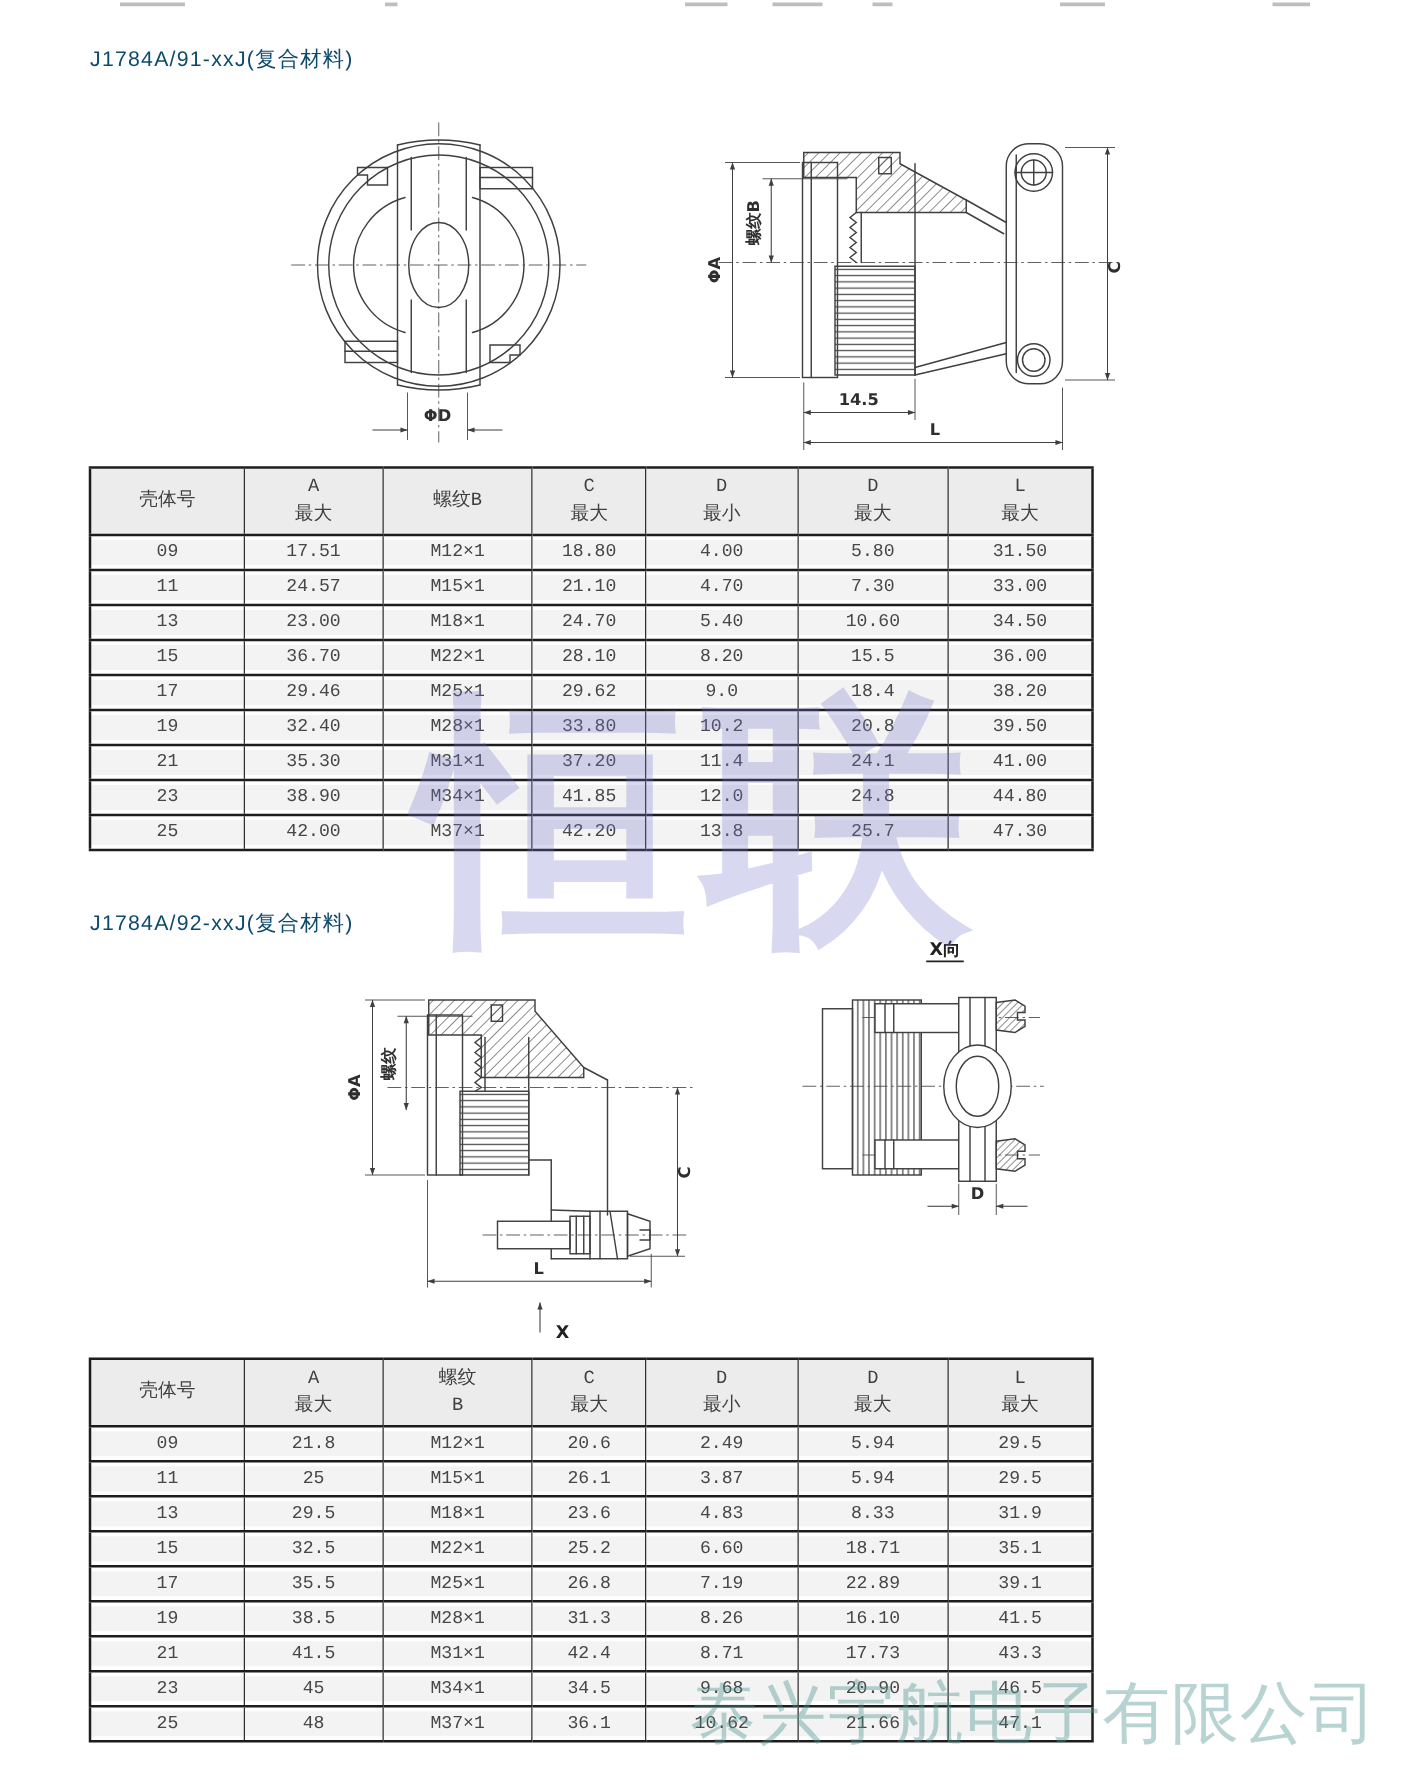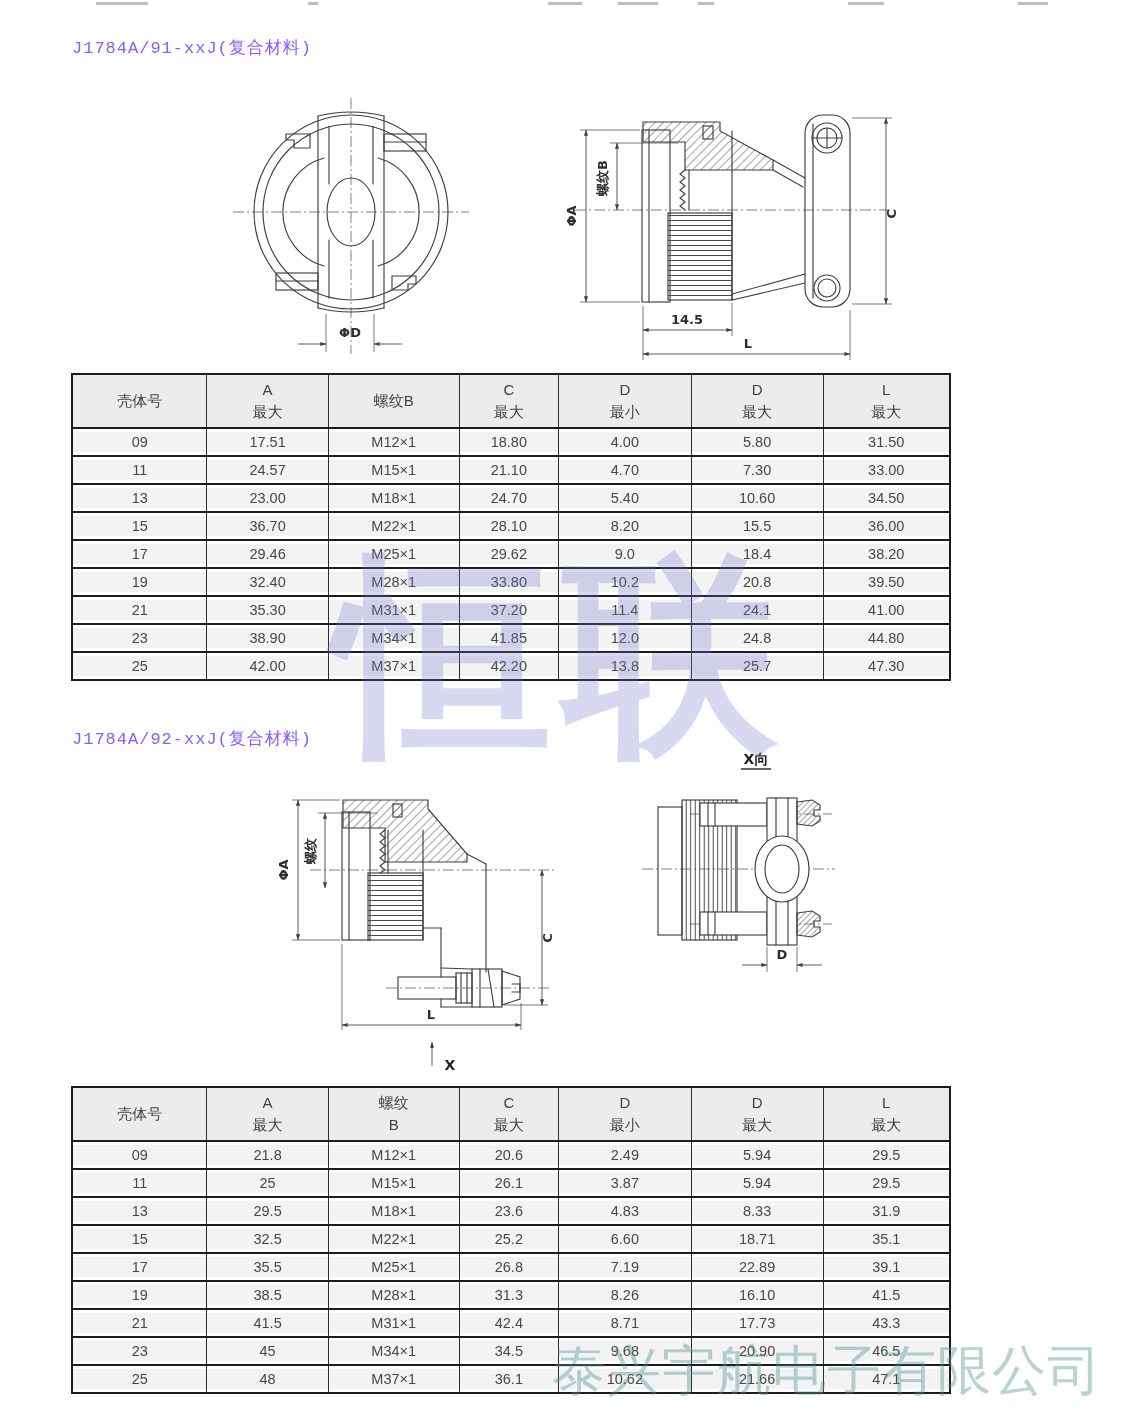--- a/index.html
+++ b/index.html
@@ -10,27 +10,27 @@
   .cliprow{position:absolute;top:1px;left:78px;width:1000px;height:5px;opacity:.55;
     background-image:
       linear-gradient(#8a8a8a,#8a8a8a),linear-gradient(#8a8a8a,#8a8a8a),
       linear-gradient(#8a8a8a,#8a8a8a),linear-gradient(#8a8a8a,#8a8a8a),
       linear-gradient(#8a8a8a,#8a8a8a),linear-gradient(#8a8a8a,#8a8a8a),
       linear-gradient(#8a8a8a,#8a8a8a),linear-gradient(#8a8a8a,#8a8a8a);
     background-repeat:no-repeat;
     background-size:52px 3px,10px 3px,34px 3px,40px 3px,16px 3px,36px 3px,30px 3px,8px 3px;
     background-position:18px 1px,230px 1px,470px 1px,540px 1px,620px 1px,770px 1px,940px 1px,1052px 1px;}
 
-  .title{position:absolute;left:72px;font-family:Liberation Mono, monospace;
-         font-size:17px;color:#8b5cf6;letter-spacing:1px;white-space:nowrap;}
+  .title{position:absolute;left:72px;font-family:Liberation Sans, sans-serif;
+         font-size:17px;color:#0c4a6e;letter-spacing:1px;white-space:nowrap;}
   .t1{top:36px;} .t2{top:727px;}
 
   
-  table.spec{position:absolute;left:71px;width:880px;border-collapse:collapse;table-layout:fixed;
-    font-family:Liberation Sans, sans-serif;font-size:14.5px;color:#474747;
+  table.spec{position:absolute;left:71px;width:804px;border-collapse:collapse;table-layout:fixed;
+    font-family:Liberation Mono, monospace;font-size:14.5px;color:#474747;
     border:2px solid #1d1d1d;}
   #t91{top:373px;} #t92{top:1086px;}
   .spec th,.spec td{border-left:1px solid #2e2e2e;border-right:1px solid #2e2e2e;
     border-top:2px solid #1d1d1d;border-bottom:2px solid #1d1d1d;
     text-align:center;vertical-align:middle;padding:0;overflow:hidden;white-space:nowrap;}
   .spec th{height:52px;background:#ececec;font-weight:normal;font-size:15px;line-height:1.45;color:#3f3f3f;}
   .spec td{height:26px;background:#f3f3f3;box-shadow:inset 0 3px 0 0 #ffffff,inset 0 -3px 0 0 #ffffff;}
   .spec th:nth-child(1){width:15.2%;}
   .spec th:nth-child(2){width:13.7%;}
   .spec th:nth-child(3){width:14.8%;}

